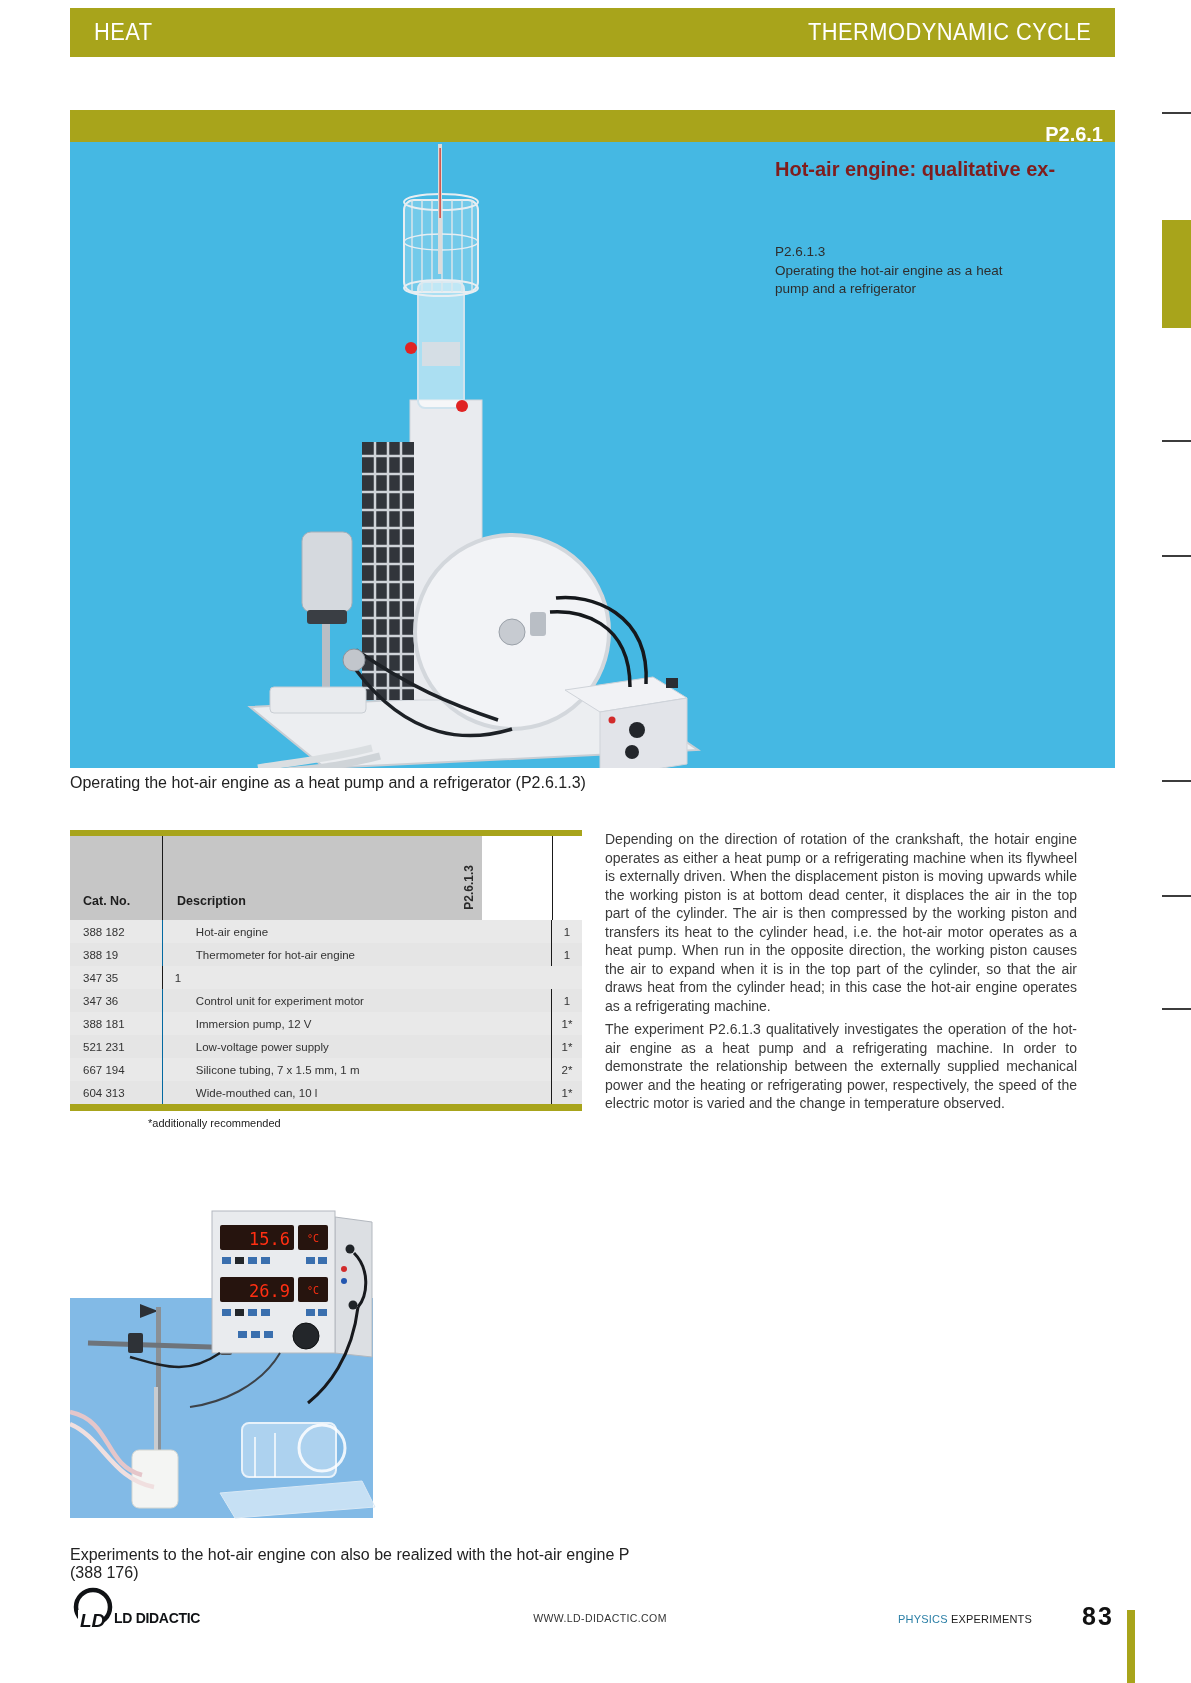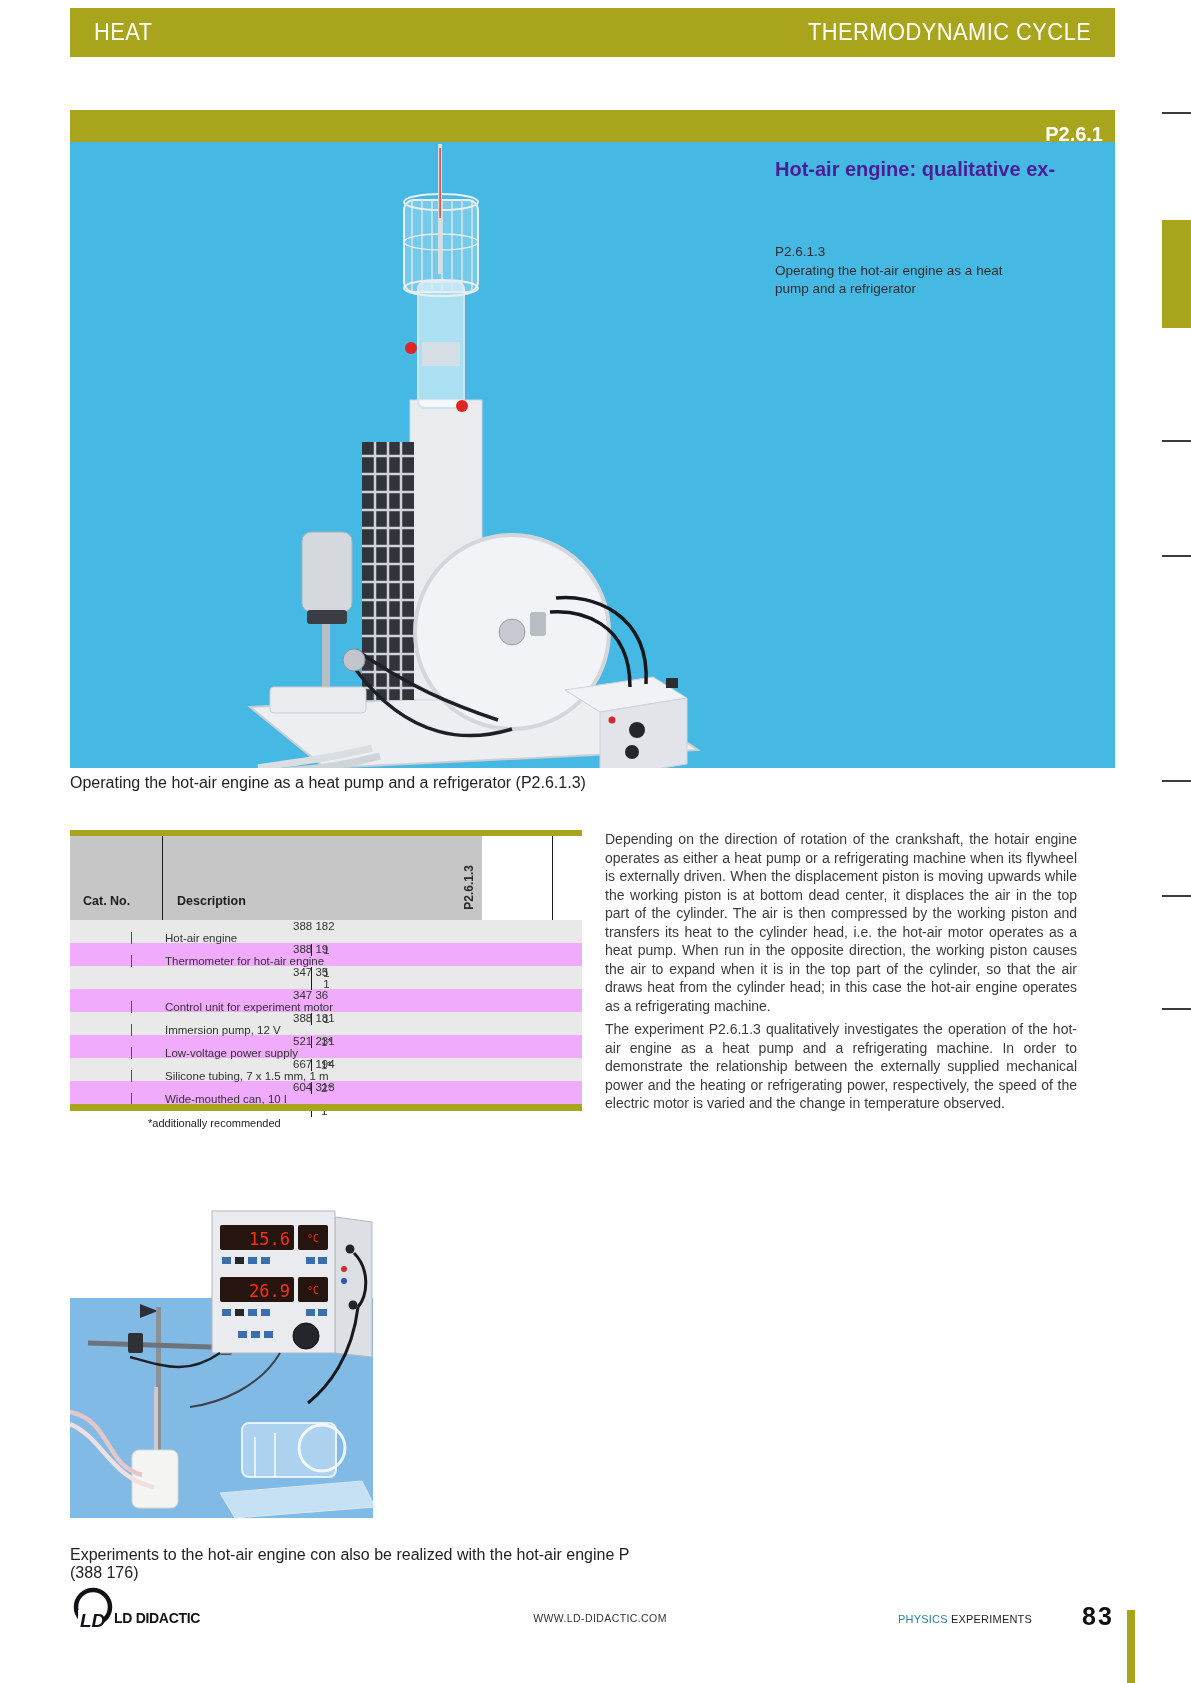--- a/index.html
+++ b/index.html
@@ -11,34 +11,34 @@
   .topbar{left:70px;top:8px;width:1045px;height:49px;background:#a8a41b;color:#fff;
           display:flex;justify-content:space-between;align-items:center;padding:0 24px;box-sizing:border-box;}
   .topbar .h{font-size:23px;letter-spacing:.5px;font-weight:400;transform:scaleX(.95);transform-origin:left center;}
   .topbar .h.right{transform-origin:right center;}
   .codebar{left:70px;top:110px;width:1045px;height:49px;background:#a8a41b;color:#fff;
            display:flex;justify-content:flex-end;align-items:center;padding-right:12px;box-sizing:border-box;
            font-size:20px;font-weight:bold;}
 
   
   .hero{left:70px;top:142px;width:1045px;height:626px;background:#45b8e3;}
-  .hero-title{left:775px;top:156px;width:350px;font-size:20px;font-weight:bold;color:#4c1d95;line-height:27px;}
+  .hero-title{left:775px;top:156px;width:350px;font-size:20px;font-weight:bold;color:#7f1d1d;line-height:27px;}
   .hero-sub{left:775px;top:243px;width:340px;font-size:13.5px;color:#2e2e2e;line-height:18.5px;}
   .caption{font-size:16px;color:#222;}
   .cap1{left:70px;top:774px;width:560px;}
   .cap2{left:70px;top:1546px;width:560px;}
 
   
   .tbl{left:70px;top:830px;width:512px;}
   .tbl .bar-top{position:absolute;left:0;top:0;width:512px;height:6px;background:#a8a41b;}
   .tbl .head{position:absolute;left:0;top:6px;width:412px;height:84px;background:#c6c6c6;}
   .tbl .rows{position:absolute;left:0;top:90px;width:512px;}
   .tbl .bar-bot{position:absolute;left:0;top:274px;width:512px;height:7px;background:#a8a41b;}
-  .trow{display:flex;width:512px;height:23px;font-size:11.5px;color:#333;align-items:center;flex-direction:column;}
-  .trow.a{background:#e9e9e9;} .trow.b{background:#f0abfc;}
+  .trow{display:flex;width:512px;height:23px;font-size:11.5px;color:#333;align-items:center;}
+  .trow.a{background:#e9e9e9;} .trow.b{background:#e5e5e5;}
   .c1{width:92px;padding-left:13px;box-sizing:border-box;}
   .c2{width:390px;padding-left:33px;box-sizing:border-box;border-left:1px solid #0369a1;height:100%;display:flex;align-items:center;text-align:center;}
   .c3{width:30px;border-left:1px solid #1a1a1a;height:100%;display:flex;align-items:center;justify-content:center;}
   .hcell{position:absolute;bottom:12px;font-weight:bold;font-size:12.5px;color:#1d1d1d;}
   .hline{position:absolute;top:0;width:1px;height:84px;background:#1a1a1a;}
   .vert{writing-mode:vertical-rl;transform:rotate(180deg);font-weight:bold;font-size:12px;color:#2a2a2a;}
   .footnote{left:148px;top:1117px;font-size:11px;color:#222;}
 
   
   .bodycol{left:605px;top:830px;width:472px;font-size:14px;line-height:18.5px;color:#3a3a3a;text-align:justify;}

